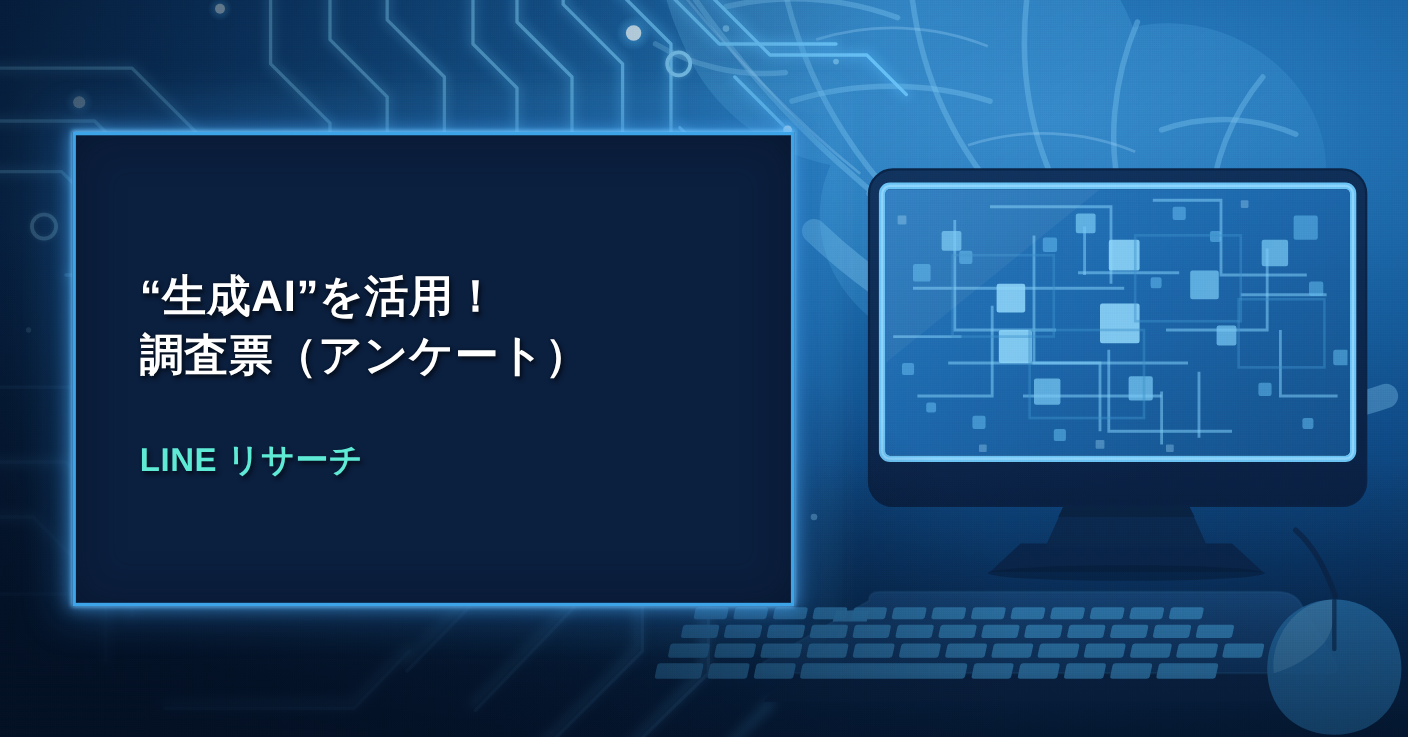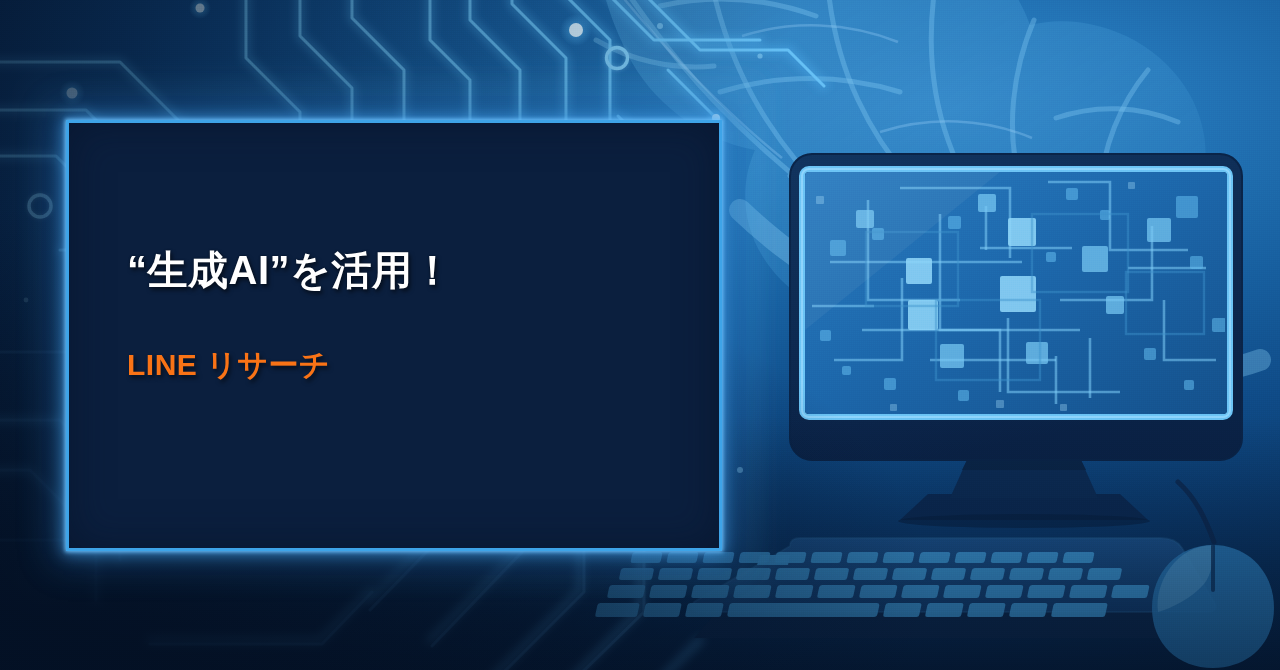--- a/index.html
+++ b/index.html
@@ -61,21 +61,21 @@
     color:#ffffff;
     font-size:40px;
     line-height:53px;
     font-weight:700;
     letter-spacing:.5px;
     white-space:nowrap;
     text-shadow:2px 3px 4px rgba(0,0,0,.55), 0 0 2px rgba(0,0,0,.5);
   }
   #brand{
     margin-top:48px;
-    color:#f97316;
+    color:#5eead4;
     font-size:30px;
     font-weight:700;
     letter-spacing:.5px;
     white-space:nowrap;
     text-shadow:2px 3px 4px rgba(0,0,0,.55);
   }
 </style>
 </head>
 <body>
 
@@ -433,17 +433,18 @@
       <rect x="36" y="90" width="716" height="491" rx="6" fill="none" stroke="#4fb0ef" stroke-opacity=".16" stroke-width="28" filter="url(#blurLg)"></rect>
     </g>
   </svg>
 
   <div class="vignette"></div>
   <div class="grain"></div>
 
   <div id="card">
     <div id="card-inner">
       <div class="title-line">“生成AI”を活用！</div>
+      <div class="title-line">調査票（アンケート）</div>
       <div id="brand">LINE リサーチ</div>
     </div>
   </div>
 
 </div>
 
 </body></html>

